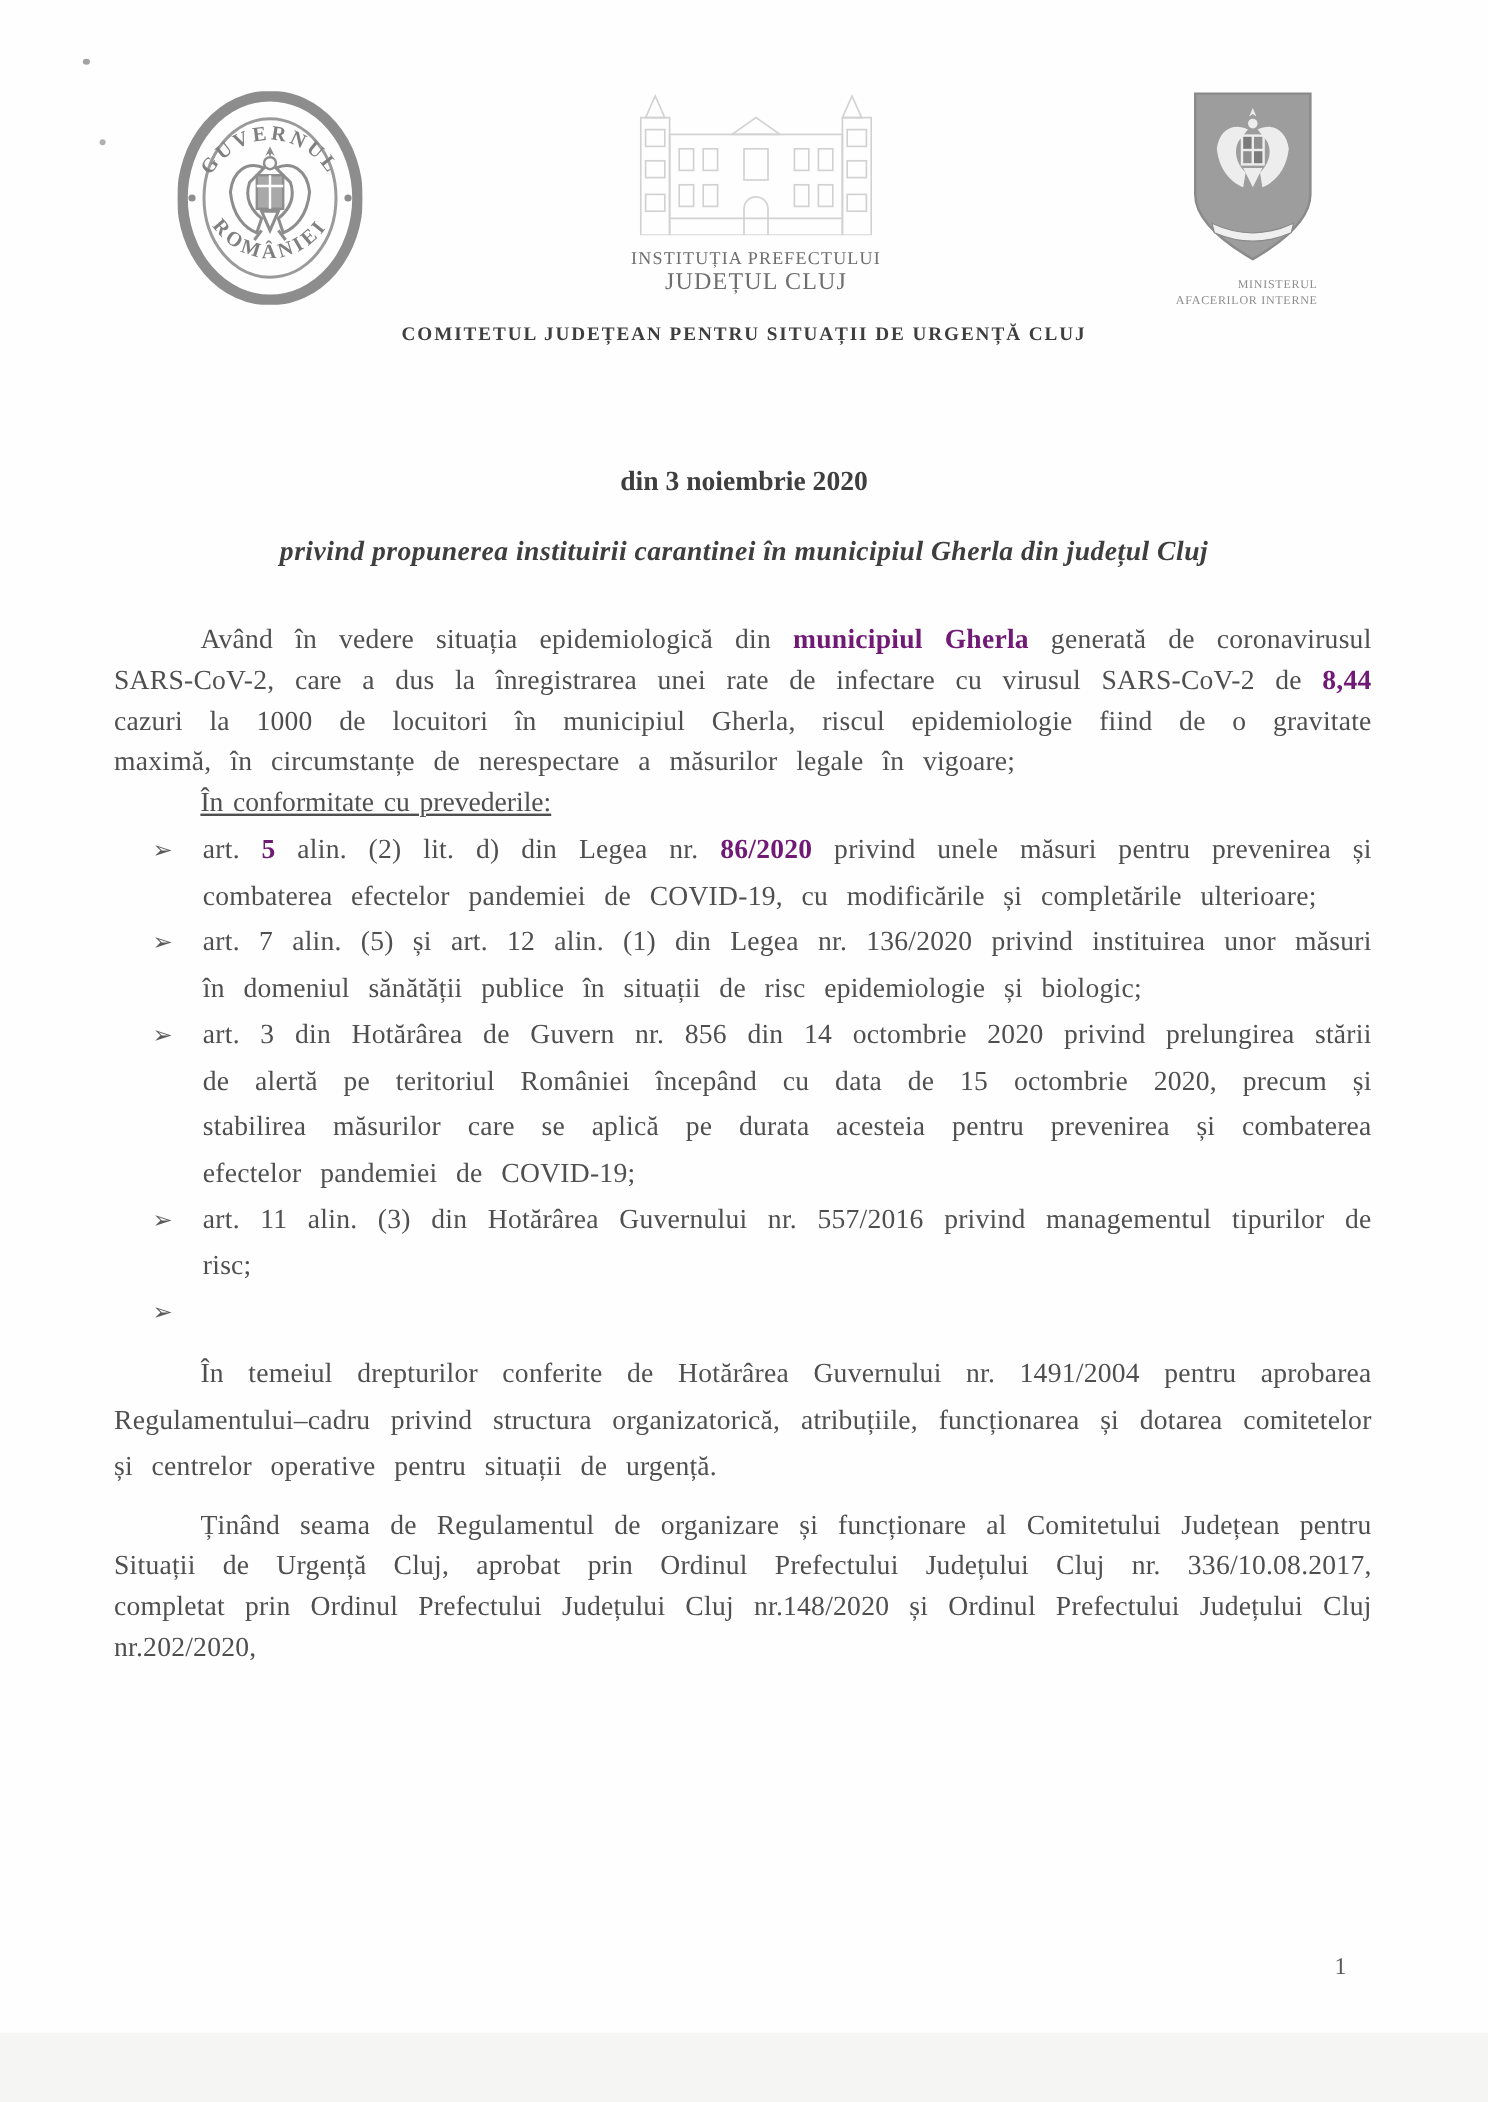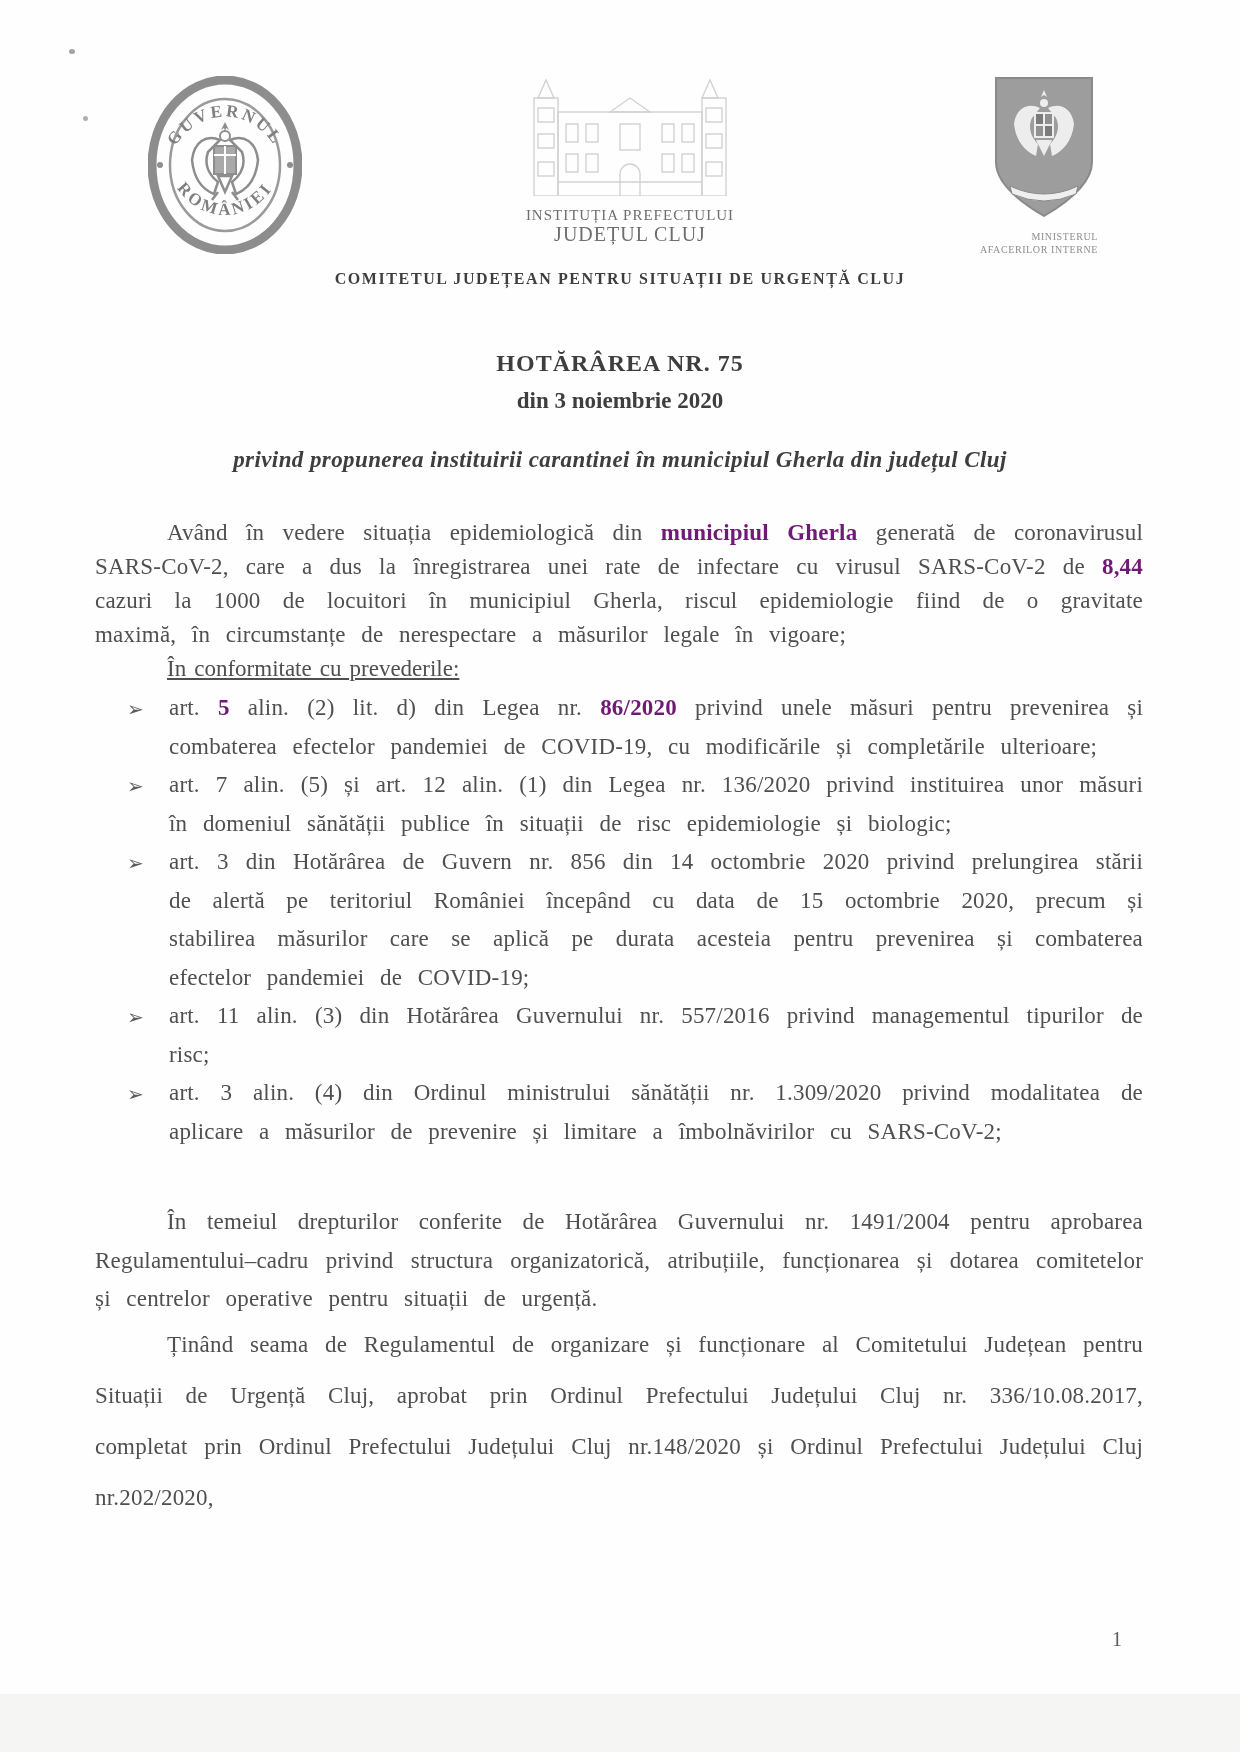--- a/index.html
+++ b/index.html
@@ -33,21 +33,21 @@
 
   
   .content { position:absolute; left:95px; top:516px; width:1048px; font-size:23px; }
   .para { margin:0; text-align:justify; word-spacing:.42em; letter-spacing:.2px; line-height:34px; }
   .ind  { text-indent:72px; }
   .lead { margin:0; text-indent:72px; line-height:34px; word-spacing:.1em;text-decoration:underline; }
   ul.refs { list-style:none; margin:3px 0 0 0; padding:0; }
   ul.refs li { position:relative; padding-left:74px; line-height:38.5px; text-align:justify; word-spacing:.42em; letter-spacing:.2px; }
   ul.refs .marker { position:absolute; left:32px; top:1px; font-size:20px; color:#5b5b5b; word-spacing:0; }
   .legal   { margin-top:52px; line-height:38.5px; }
-  .closing { margin-top:0; line-height:51px; }
+  .closing { margin-top:12px; line-height:34px; }
   b { color:#701a75; }
 
   .page-number { position:absolute; left:1112px; top:1628px; font-size:20px; color:#5a5a5a; }
   .scan-band { position:absolute; left:0; top:1694px; width:1240px; height:58px; background:#f5f5f3; }
 </style>
 </head>
 <body>
 
 <div class="page">
 
@@ -134,21 +134,20 @@
       <rect x="55" y="54" width="7" height="10" fill="#7b7b7b"></rect>
       <path d="M20,114 q34,16 68,0 l-2,8 q-32,14 -64,0 z" fill="#efefef" stroke="#8a8a8a" stroke-width="1"></path>
     </svg>
     <div class="coat-caption">
       <div>MINISTERUL</div>
       <div>AFACERILOR INTERNE</div>
     </div>
   </div>
 
   <div class="title-block t-committee">COMITETUL JUDEȚEAN PENTRU SITUAȚII DE URGENȚĂ CLUJ</div>
-  <div class="title-block t-decision">HOTĂRÂREA NR. 75</div>
   <div class="title-block t-date">din 3 noiembrie 2020</div>
   <div class="title-block t-subject">privind propunerea instituirii carantinei în municipiul Gherla din județul Cluj</div>
 
   <div class="content">
     <p class="para ind"><span>Având în vedere situația epidemiologică din </span><b>municipiul Gherla</b><span> generată de coronavirusul SARS-CoV-2, care a dus la înregistrarea unei rate de infectare cu virusul SARS-CoV-2 de </span><b>8,44</b><span> cazuri la 1000 de locuitori în municipiul Gherla, riscul epidemiologie fiind de o gravitate maximă, în circumstanțe de nerespectare a măsurilor legale în vigoare;</span></p>
     <p class="lead">În conformitate cu prevederile:</p>
 
     <ul class="refs">
       <li>
         <span class="marker">➢</span>
@@ -161,21 +160,20 @@
       <li>
         <span class="marker">➢</span>
         <span><span>art. 3 din Hotărârea de Guvern nr. 856 din 14 octombrie 2020 privind prelungirea stării de alertă pe teritoriul României începând cu data de 15 octombrie 2020, precum și stabilirea măsurilor care se aplică pe durata acesteia pentru prevenirea și combaterea efectelor pandemiei de COVID-19;</span></span>
       </li>
       <li>
         <span class="marker">➢</span>
         <span><span>art. 11 alin. (3) din Hotărârea Guvernului nr. 557/2016 privind managementul tipurilor de risc;</span></span>
       </li>
       <li>
         <span class="marker">➢</span>
-        <span><span>art. 3 alin. (4) din Ordinul ministrului sănătății nr. 1.309/2020 privind modalitatea de aplicare a măsurilor de prevenire și limitare a îmbolnăvirilor cu SARS-CoV-2;</span></span>
       </li>
     </ul>
 
     <p class="para ind legal"><span>În temeiul drepturilor conferite de Hotărârea Guvernului nr. 1491/2004 pentru aprobarea Regulamentului–cadru privind structura organizatorică, atribuțiile, funcționarea și dotarea comitetelor și centrelor operative pentru situații de urgență.</span></p>
     <p class="para ind closing"><span>Ținând seama de Regulamentul de organizare și funcționare al Comitetului Județean pentru Situații de Urgență Cluj, aprobat prin Ordinul Prefectului Județului Cluj nr. 336/10.08.2017, completat prin Ordinul Prefectului Județului Cluj nr.148/2020 și Ordinul Prefectului Județului Cluj nr.202/2020,</span></p>
   </div>
 
   <div class="page-number">1</div>
   <div class="scan-band"></div>
 </div>

